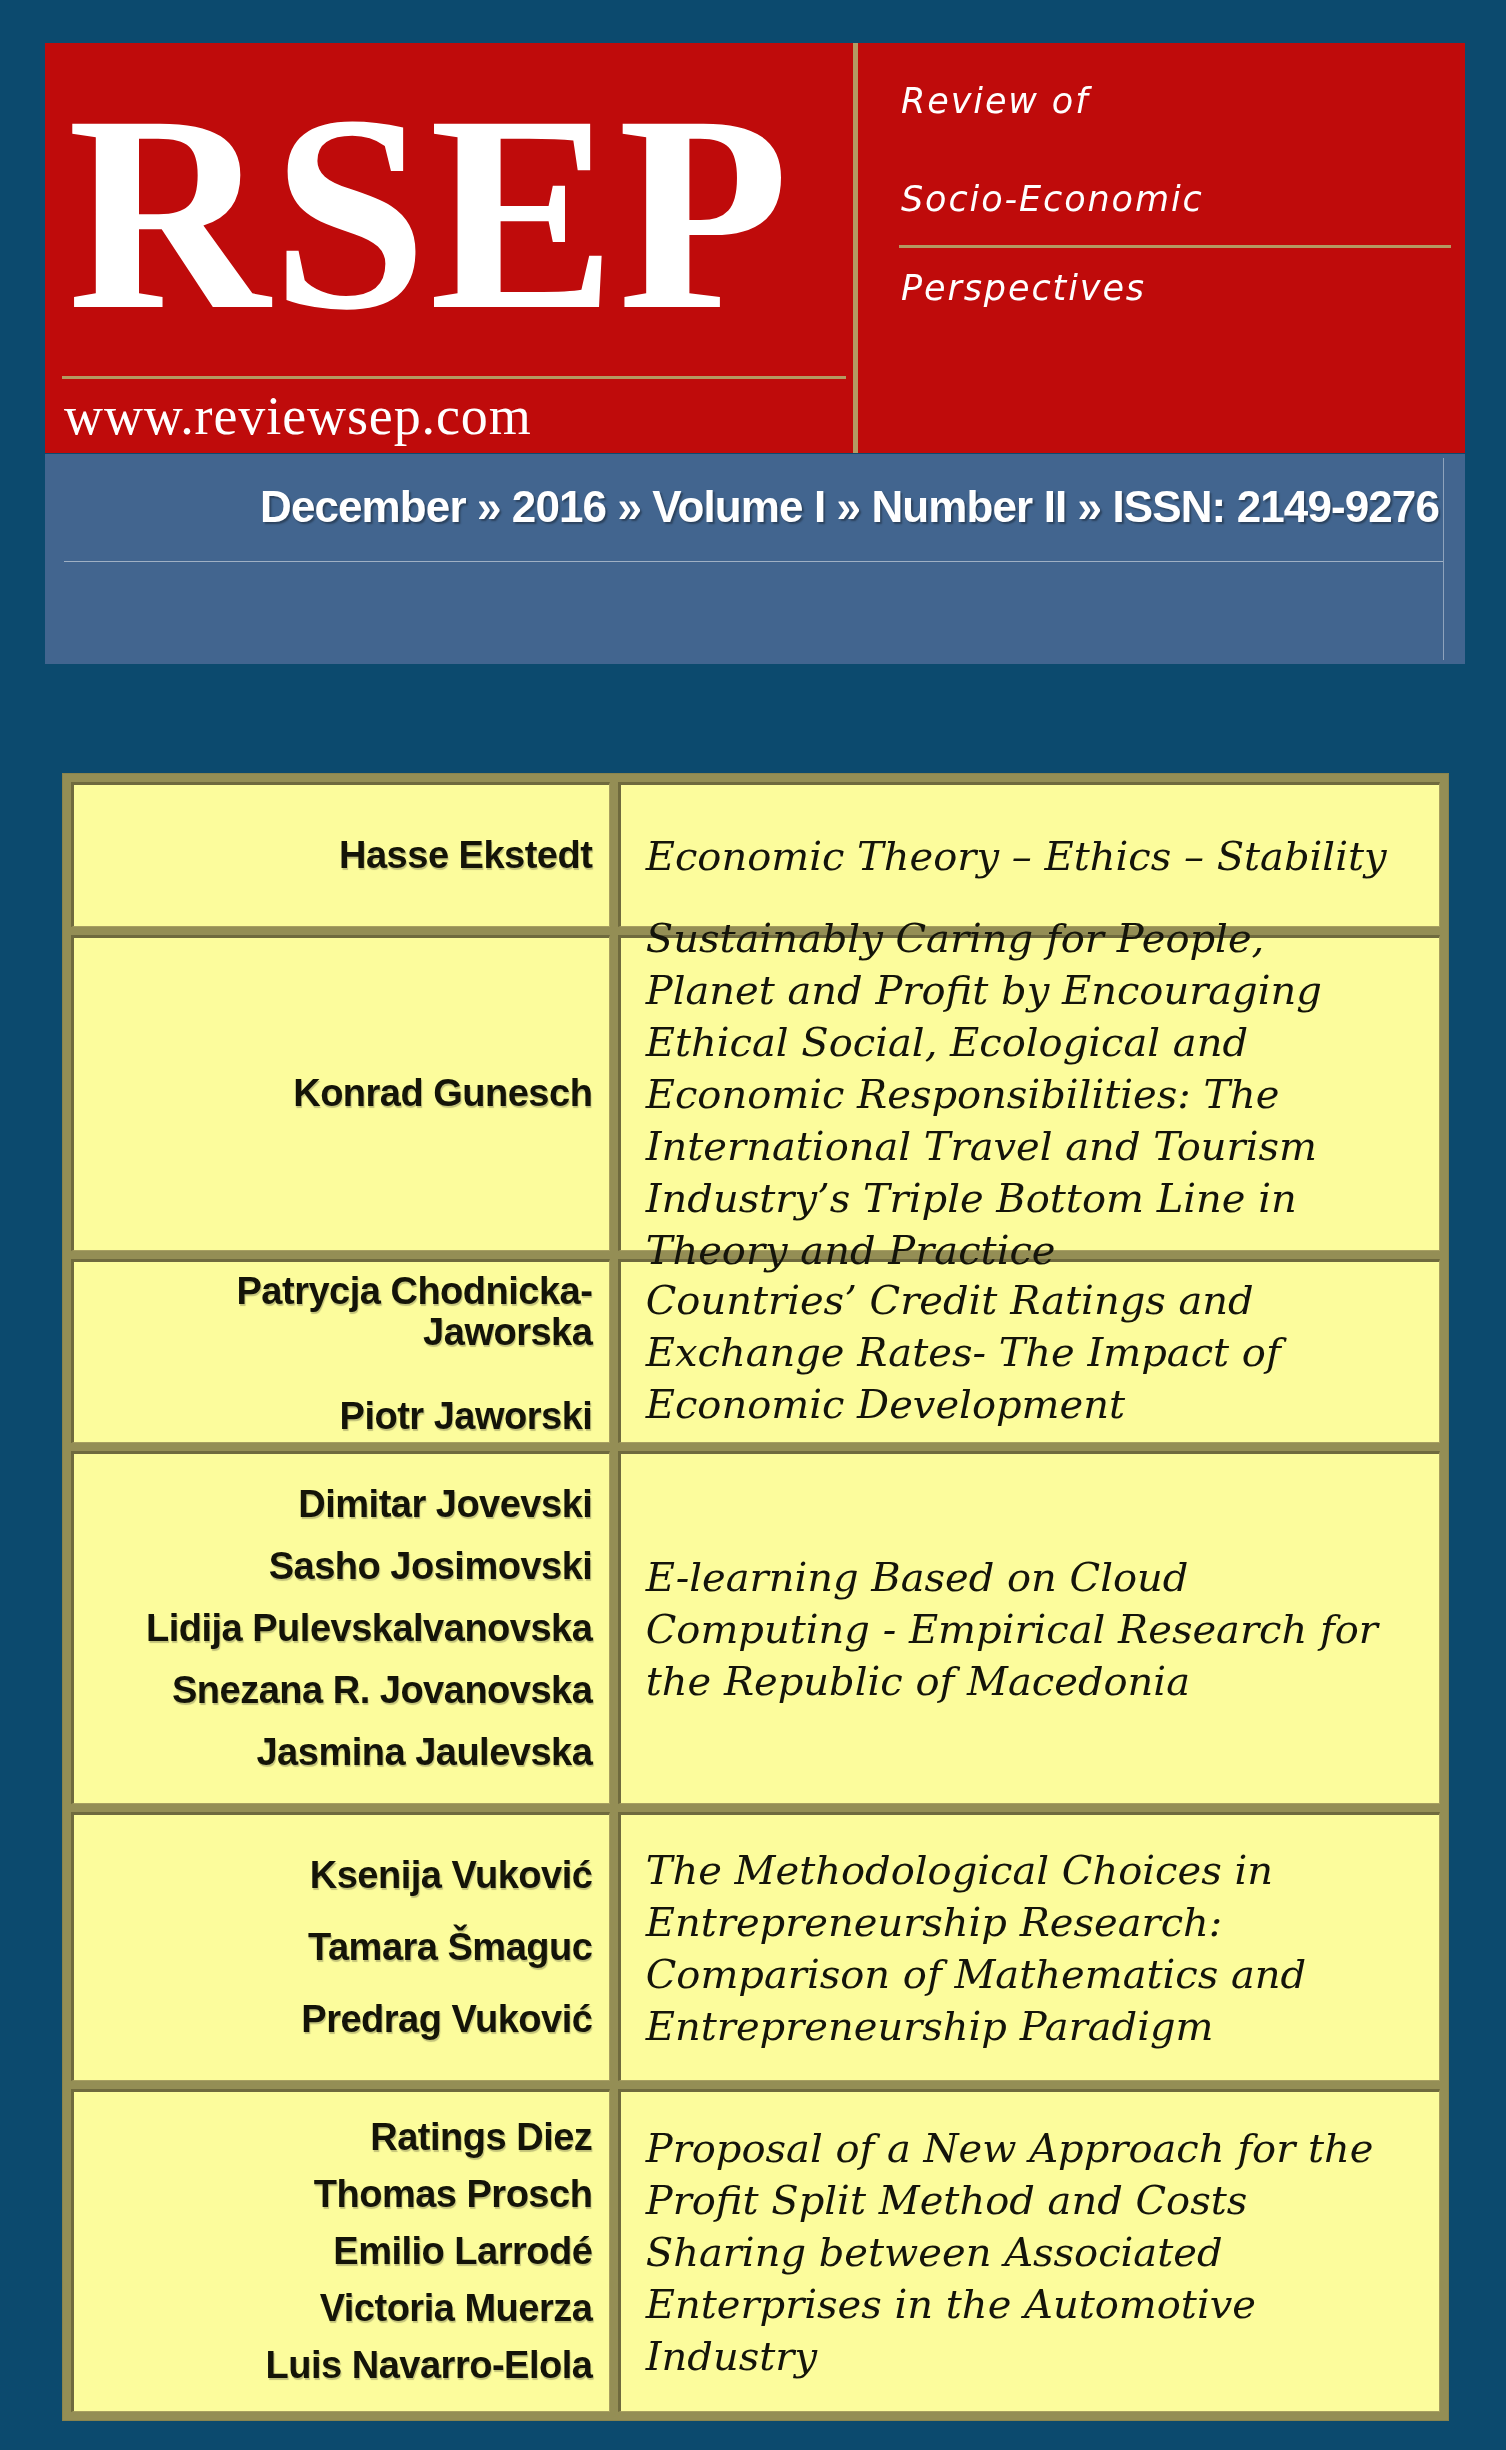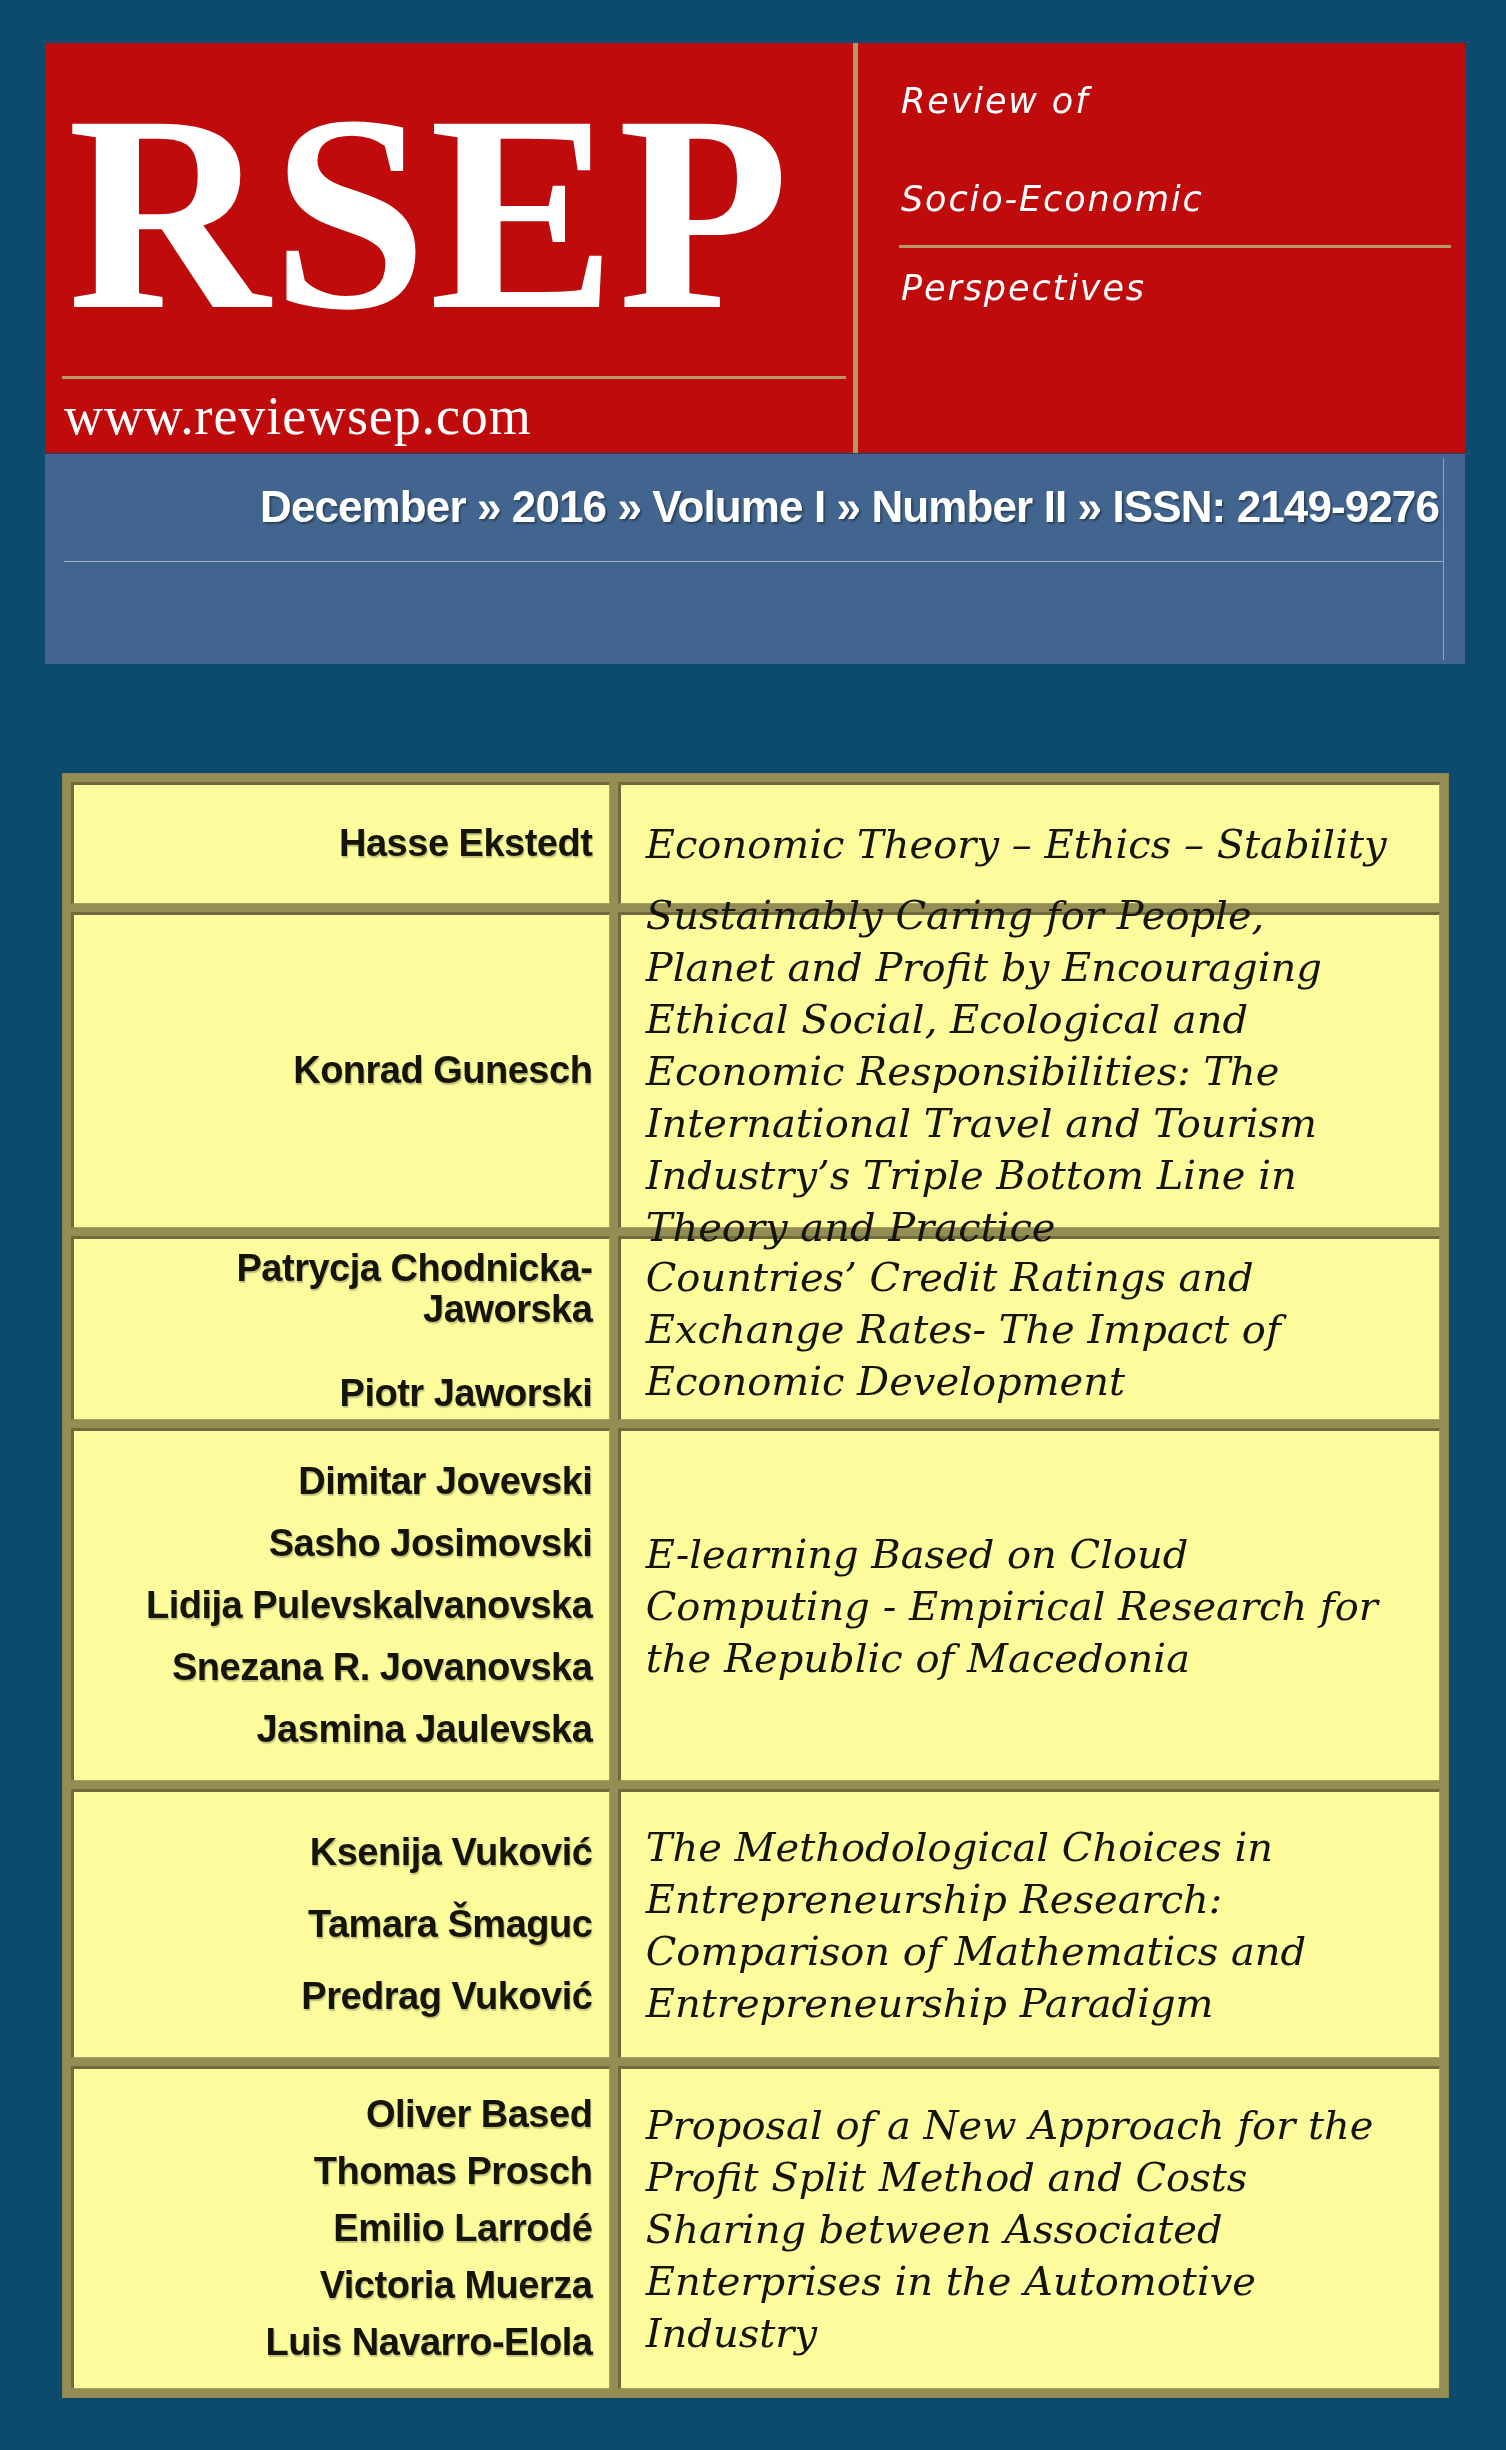--- a/index.html
+++ b/index.html
@@ -161,21 +161,21 @@
     height: 100%;
     padding: 13px 38px 13px 24.4px;
   }
   .paper-title {
     font-family: "DejaVu Serif", serif;
     font-style: italic;
     font-size: 40px;
     line-height: 1.3;
     color: #14140a;
   }
-  .r1 .cellh { height: 118px; }
+  .r1 .cellh { height: 141px; }
   .r2 .cellh { height: 312px; }
   .r3 .cellh { height: 180px; gap: 43px; }
   .r4 .cellh { height: 349px; }
   .r5 .cellh { height: 265px; }
   .r6 .cellh { height: 319px; }
 </style>
 </head>
 <body>
 
 <div class="page">
@@ -271,21 +271,21 @@
         <td class="title-cell">
           <div class="title-box cellh">
             <div class="paper-title">The Methodological Choices in Entrepreneurship Research: Comparison of Mathematics and Entrepreneurship Paradigm</div>
           </div>
         </td>
       </tr>
 
       <tr class="r6">
         <td class="authors-cell">
           <div class="authors-box cellh">
-            <div class="author-name">Oliver Based</div>
+            <div class="author-name">Ratings Diez</div>
             <div class="author-name">Thomas Prosch</div>
             <div class="author-name">Emilio Larrodé</div>
             <div class="author-name">Victoria Muerza</div>
             <div class="author-name">Luis Navarro-Elola</div>
           </div>
         </td>
         <td class="title-cell">
           <div class="title-box cellh">
             <div class="paper-title">Proposal of a New Approach for the Profit Split Method and Costs Sharing between Associated Enterprises in the Automotive Industry</div>
           </div>

